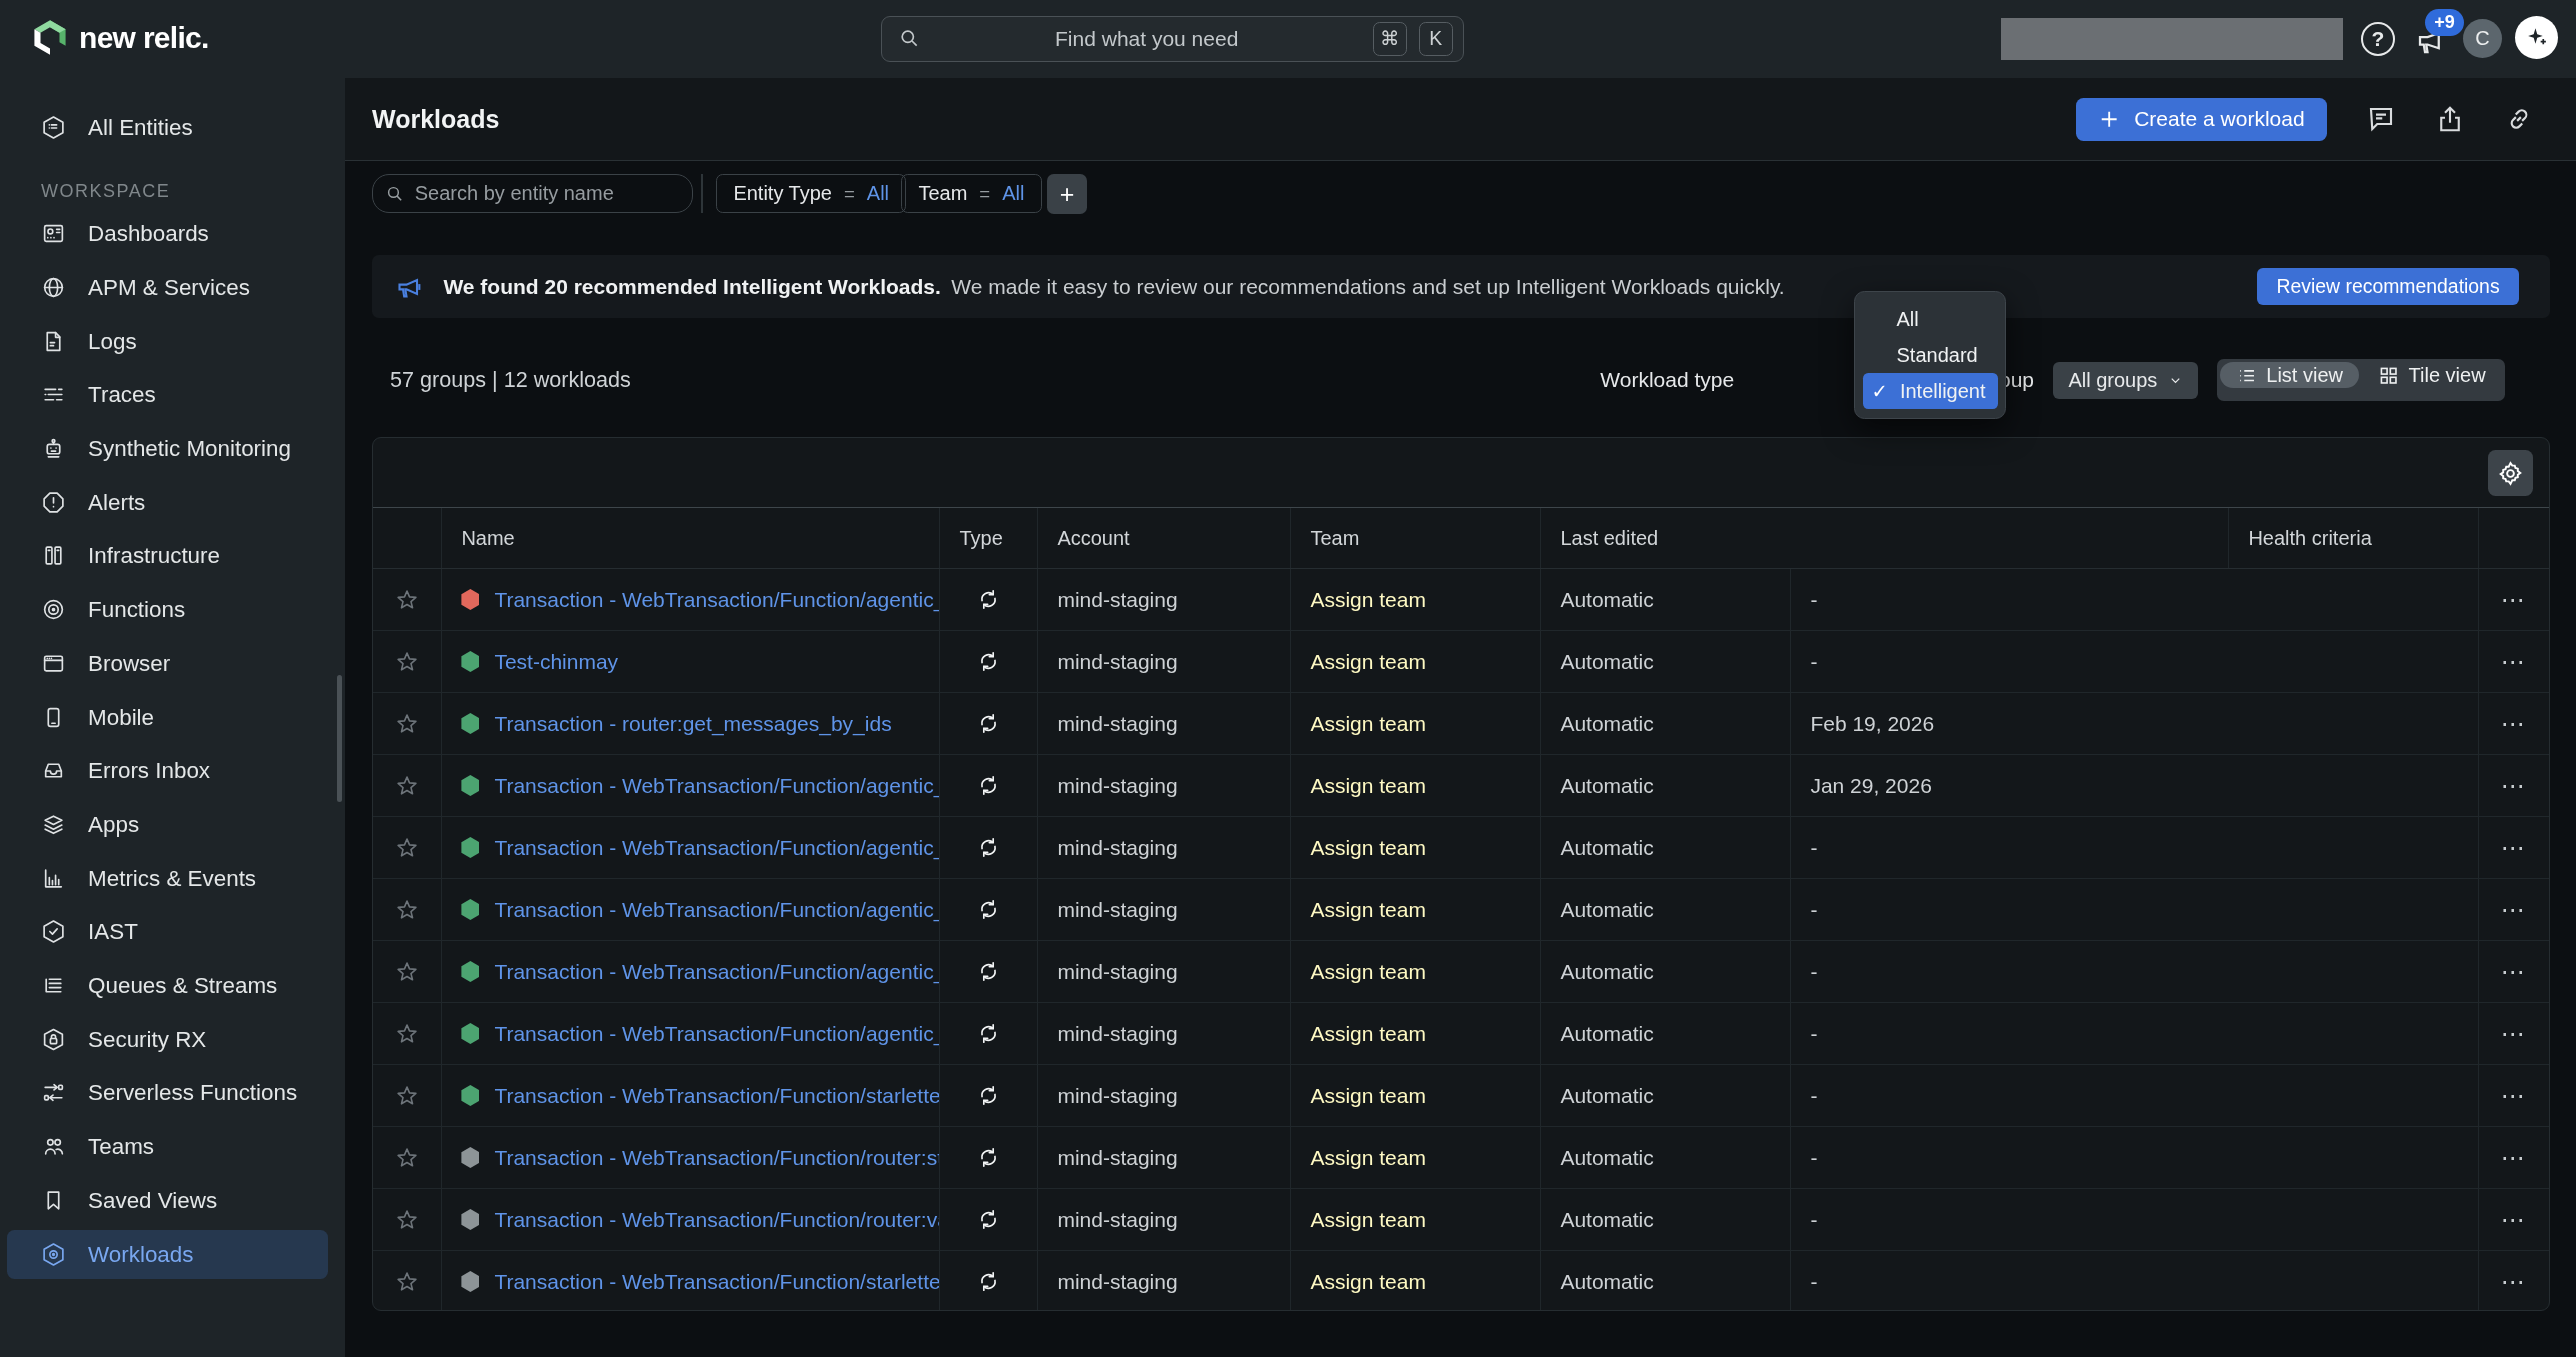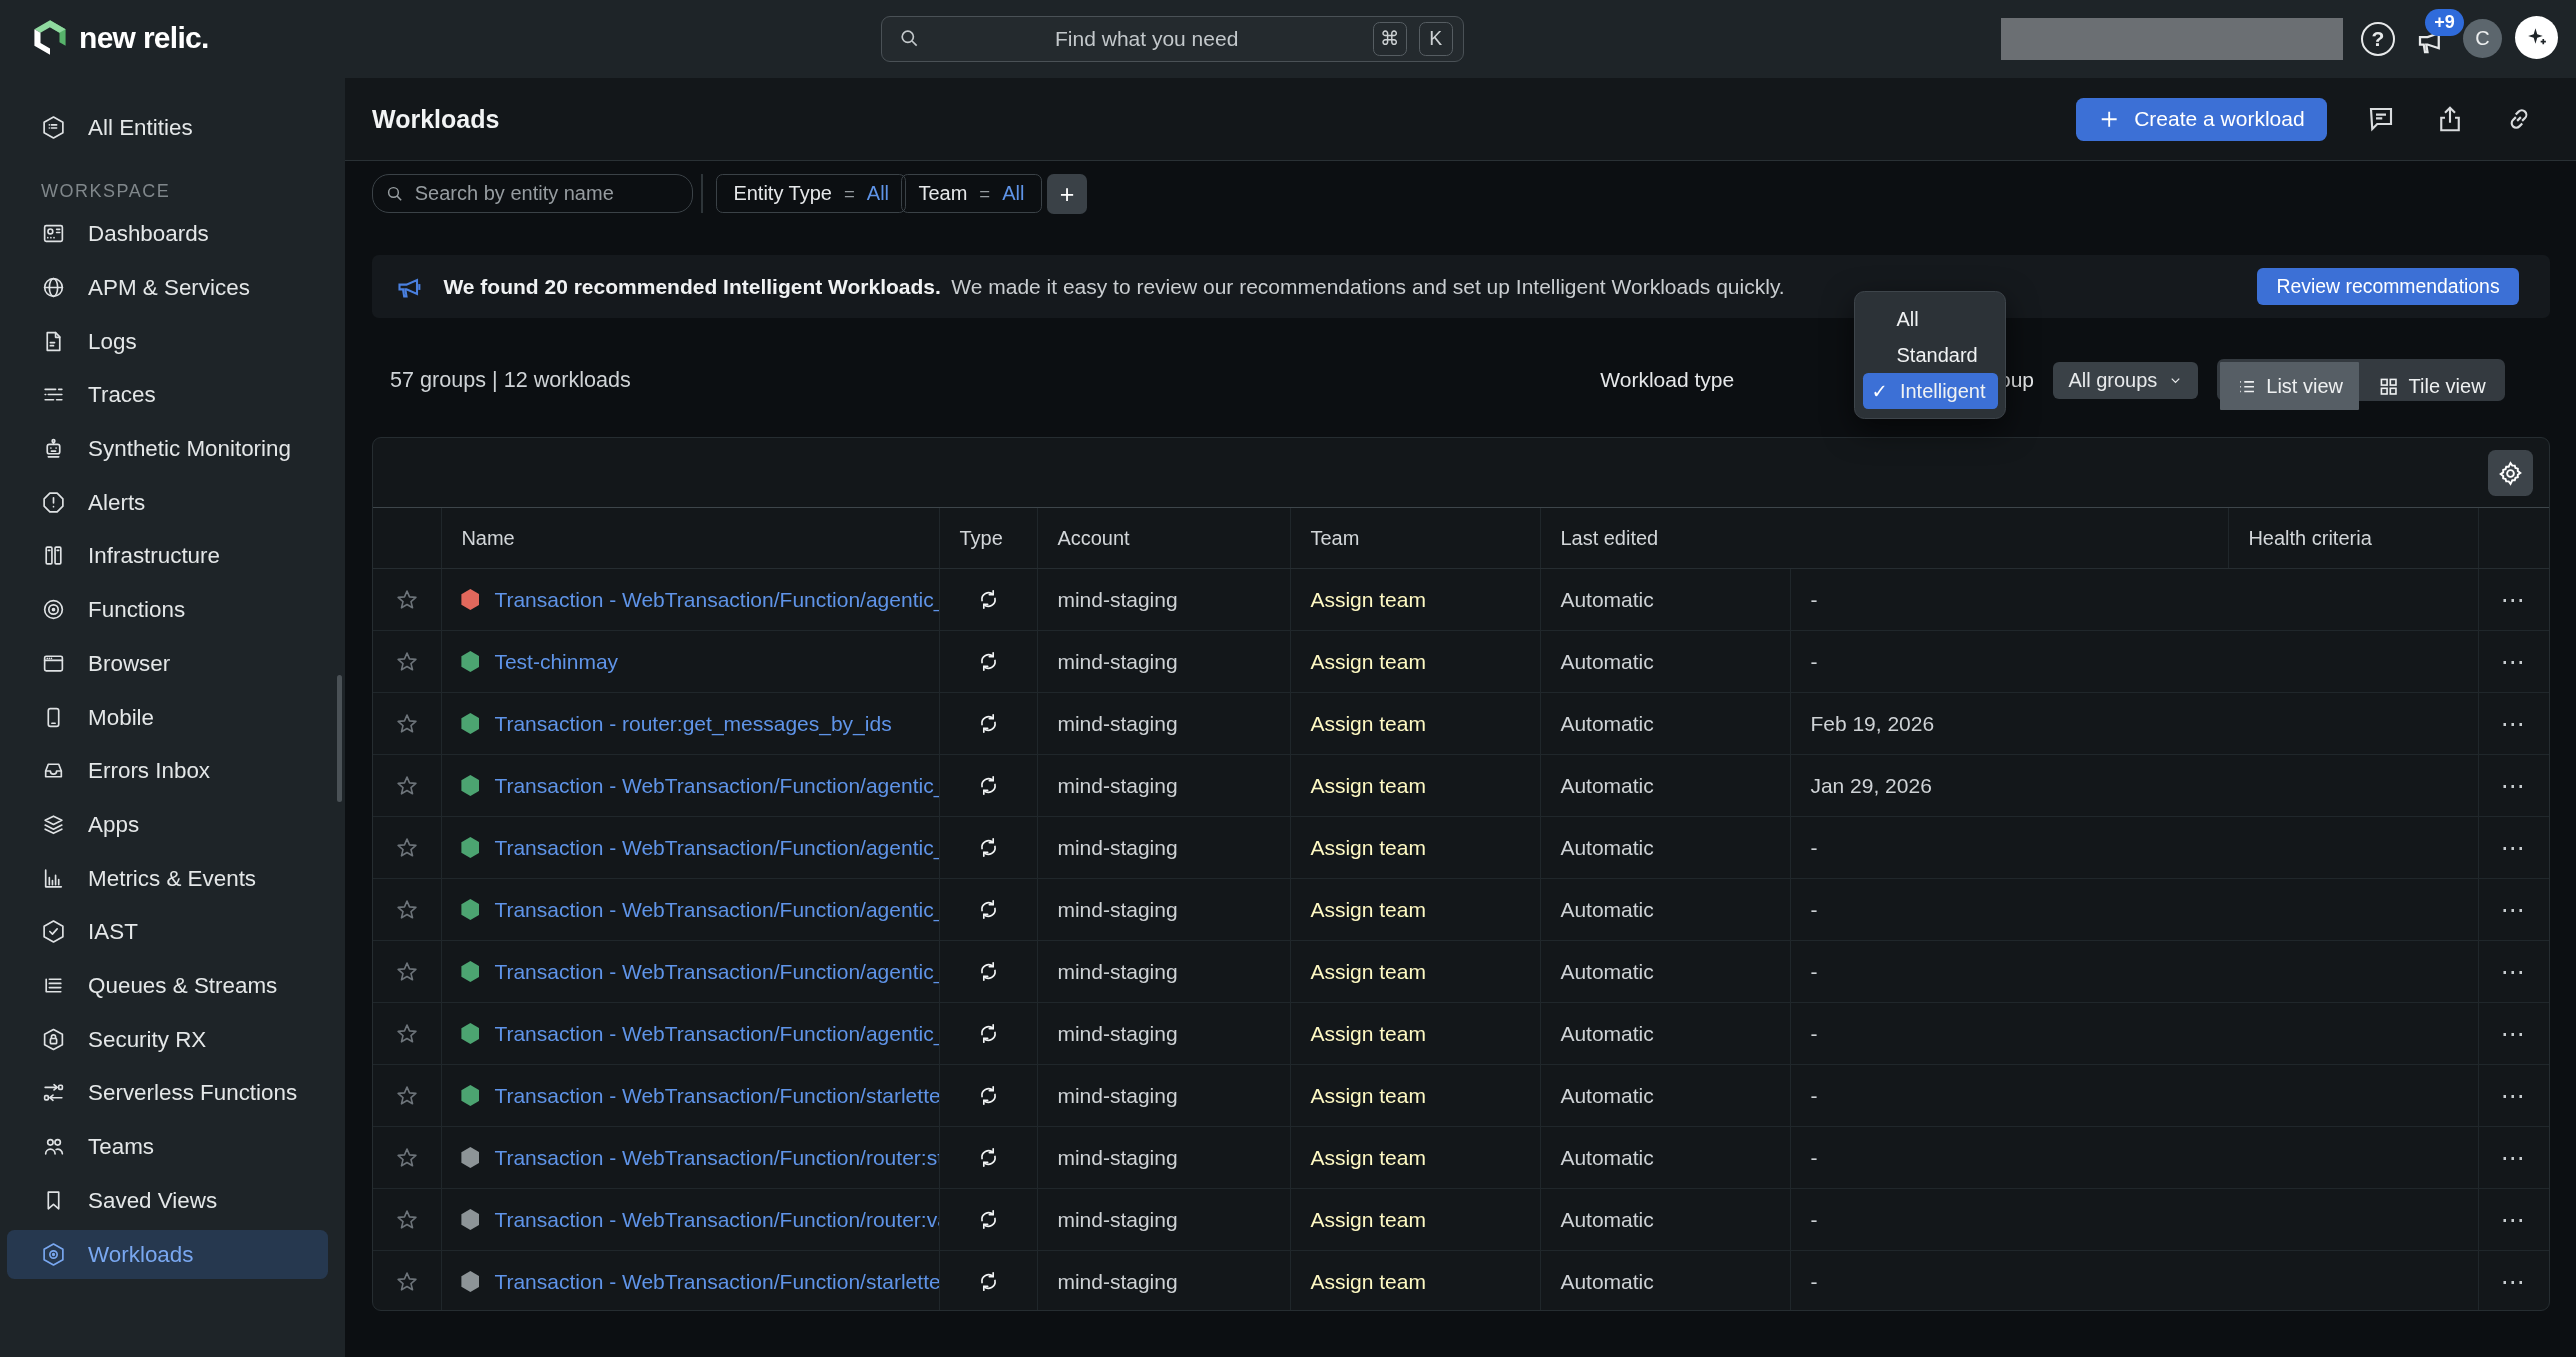--- a/index.html
+++ b/index.html
@@ -86,21 +86,21 @@
   
   .controls { position:absolute; left:0; top:265px; width:2231px; height:75px; }
   .summary { position:absolute; left:45px; top:24px; font-size:21.6px; color:#cfd3d6; }
   .ctrl-right { position:absolute; right:71px; top:16.4px; height:42px; display:flex; align-items:center; gap:19.4px; }
   .ctrl-label { font-size:21px; color:#e6e8ea; }
   .wl-trigger-space { width:149px; height:39px; }
   .group-btn { height:37px; padding:0 15px; background:#3a4147; border:none; border-radius:6px;
     color:#e8eaec; font-size:20px; font-family:inherit; display:flex; align-items:center; gap:10.4px; cursor:pointer; }
   .group-btn .chev { width:15px; height:15px; }
   .segmented { height:42px; background:#343a40; border-radius:6.7px; padding:3px; display:flex; gap:3px; }
-  .segment { height:48px; padding:0 16.4px; border-radius:1px; display:flex; align-items:center; gap:10.4px;
+  .segment { height:26px; padding:0 16.4px; border-radius:16px; display:flex; align-items:center; gap:10.4px;
     color:#eef0f1; font-size:20px; cursor:pointer; }
   .segment.selected { background:#565e65; }
   .segment .vicon { width:19.4px; height:19.4px; }
 
   
   .popover { position:absolute; left:1509px; top:213px; width:152px; background:#2c3237;
     border:1.5px solid #3e454b; border-radius:10.4px; padding:9px 7.5px;
     box-shadow:0 10.4px 30px rgba(0,0,0,.55); z-index:40; }
   .pop-item { height:36px; border-radius:5.2px; display:flex; align-items:center; gap:9px;
     padding:0 10.4px 0 34px; font-size:20px; color:#f0f2f3; cursor:pointer; }

